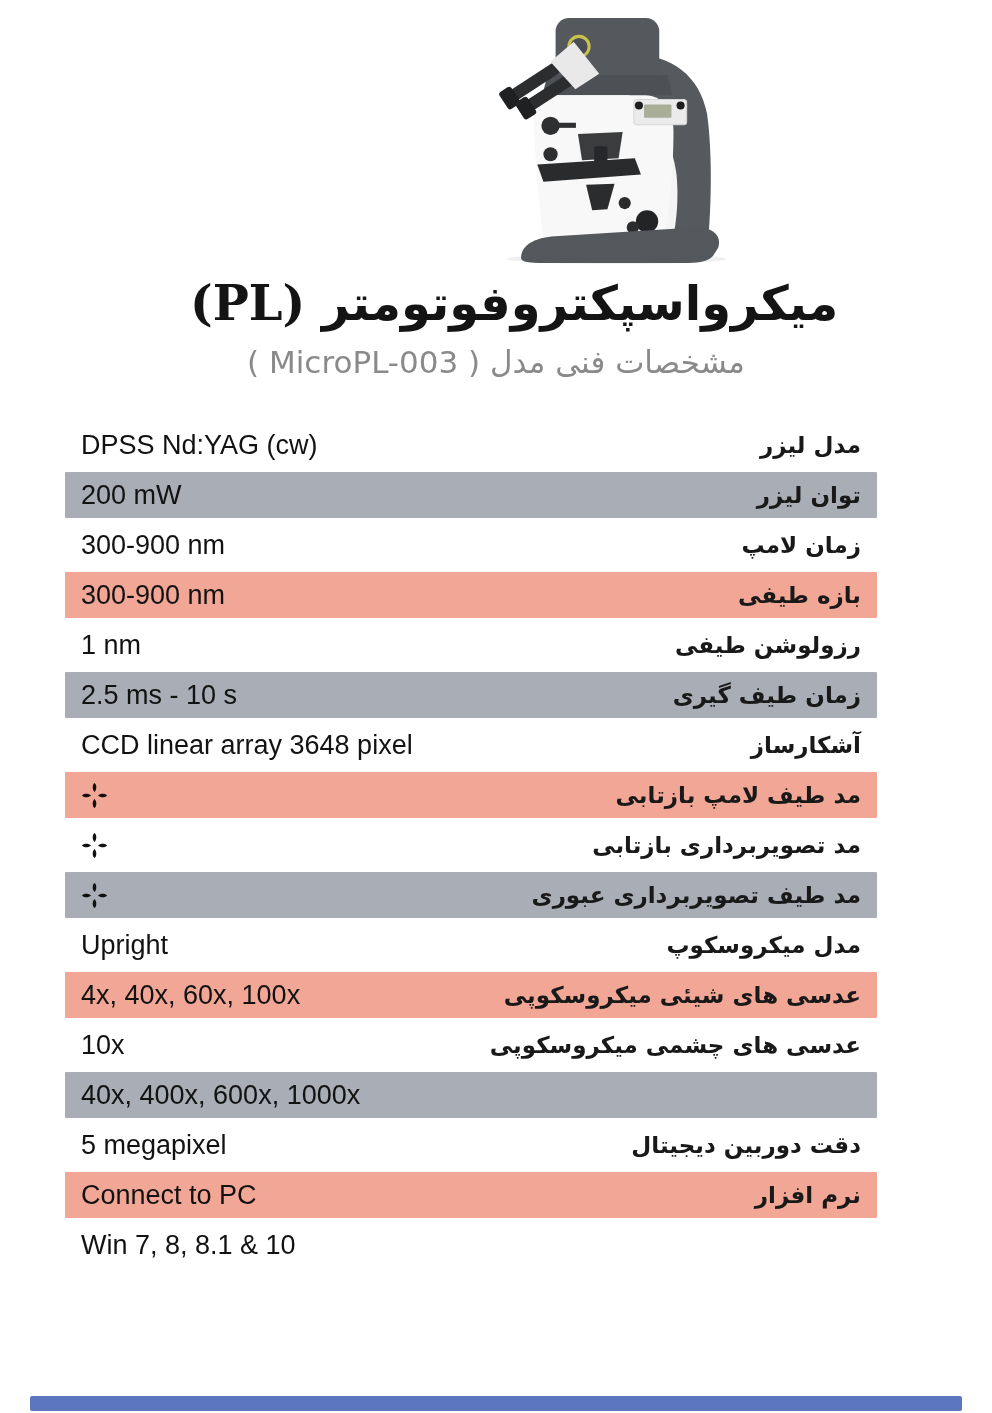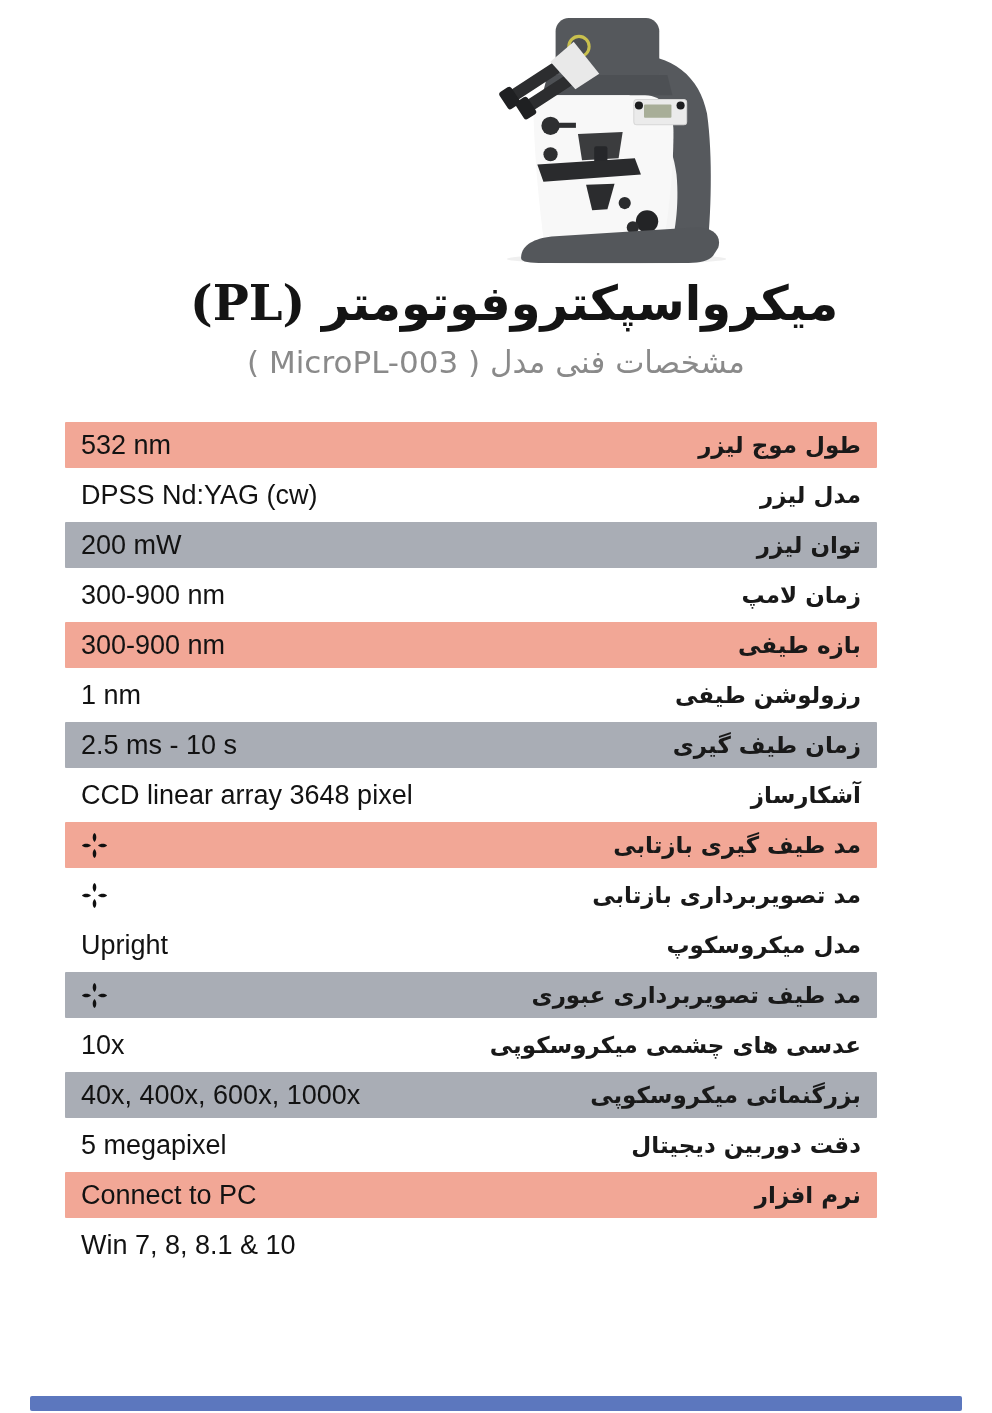--- a/index.html
+++ b/index.html
@@ -100,24 +100,20 @@
 
 <div class="title-block">
   <h1 class="page-title" dir="rtl">
     <span class="fa">میکرواسپکتروفوتومتر</span>
     <span class="en">(PL)</span>
   </h1>
   <p class="page-subtitle">مشخصات فنی  مدل ( MicroPL-003 )</p>
 </div>
 
 <div class="spec-table">
-    <div class="row salmon">
-      <div class="value">532 nm</div>
-      <div class="label">طول موج لیزر</div>
-    </div>
     <div class="row white">
       <div class="value">DPSS Nd:YAG (cw)</div>
       <div class="label">مدل لیزر</div>
     </div>
     <div class="row gray">
       <div class="value">200 mW</div>
       <div class="label">توان لیزر</div>
     </div>
     <div class="row white">
       <div class="value">300-900 nm</div>
@@ -143,59 +139,62 @@
       <div class="check-cell">
         <svg viewBox="0 0 26 26" width="27" height="27">
           <g fill="#101010">
             <path d="M13 9.6 C10.8 7.6 10.6 2.6 13 0.9 C15.4 2.6 15.2 7.6 13 9.6 Z"></path>
             <path d="M13 16.4 C15.2 18.4 15.4 23.4 13 25.1 C10.6 23.4 10.8 18.4 13 16.4 Z"></path>
             <path d="M9.6 13 C7.6 15.2 2.6 15.4 0.9 13 C2.6 10.6 7.6 10.8 9.6 13 Z"></path>
             <path d="M16.4 13 C18.4 10.8 23.4 10.6 25.1 13 C23.4 15.4 18.4 15.2 16.4 13 Z"></path>
           </g>
         </svg>
       </div>
-      <div class="label">مد  طیف گیری بازتابی</div>
+      <div class="label">مد  طیف لامپ بازتابی</div>
     </div>
     <div class="row white">
       <div class="check-cell">
         <svg viewBox="0 0 26 26" width="27" height="27">
           <g fill="#101010">
             <path d="M13 9.6 C10.8 7.6 10.6 2.6 13 0.9 C15.4 2.6 15.2 7.6 13 9.6 Z"></path>
             <path d="M13 16.4 C15.2 18.4 15.4 23.4 13 25.1 C10.6 23.4 10.8 18.4 13 16.4 Z"></path>
             <path d="M9.6 13 C7.6 15.2 2.6 15.4 0.9 13 C2.6 10.6 7.6 10.8 9.6 13 Z"></path>
             <path d="M16.4 13 C18.4 10.8 23.4 10.6 25.1 13 C23.4 15.4 18.4 15.2 16.4 13 Z"></path>
           </g>
         </svg>
       </div>
       <div class="label">مد  تصویربرداری بازتابی</div>
     </div>
-    <div class="row white">
-      <div class="value">Upright</div>
-      <div class="label">مدل میکروسکوپ</div>
-    </div>
     <div class="row gray">
       <div class="check-cell">
         <svg viewBox="0 0 26 26" width="27" height="27">
           <g fill="#101010">
             <path d="M13 9.6 C10.8 7.6 10.6 2.6 13 0.9 C15.4 2.6 15.2 7.6 13 9.6 Z"></path>
             <path d="M13 16.4 C15.2 18.4 15.4 23.4 13 25.1 C10.6 23.4 10.8 18.4 13 16.4 Z"></path>
             <path d="M9.6 13 C7.6 15.2 2.6 15.4 0.9 13 C2.6 10.6 7.6 10.8 9.6 13 Z"></path>
             <path d="M16.4 13 C18.4 10.8 23.4 10.6 25.1 13 C23.4 15.4 18.4 15.2 16.4 13 Z"></path>
           </g>
         </svg>
       </div>
       <div class="label">مد  طیف تصویربرداری عبوری</div>
     </div>
     <div class="row white">
+      <div class="value">Upright</div>
+      <div class="label">مدل میکروسکوپ</div>
+    </div>
+    <div class="row salmon">
+      <div class="value">4x, 40x, 60x, 100x</div>
+      <div class="label">عدسی های شیئی میکروسکوپی</div>
+    </div>
+    <div class="row white">
       <div class="value">10x</div>
       <div class="label">عدسی های چشمی میکروسکوپی</div>
     </div>
     <div class="row gray">
       <div class="value">40x, 400x, 600x, 1000x</div>
-      <div class="label">بزرگنمائی میکروسکوپی</div>
     </div>
     <div class="row white">
       <div class="value">5 megapixel</div>
       <div class="label">دقت دوربین دیجیتال</div>
     </div>
     <div class="row salmon">
       <div class="value">Connect to PC</div>
       <div class="label">نرم افزار</div>
     </div>
     <div class="row white">

